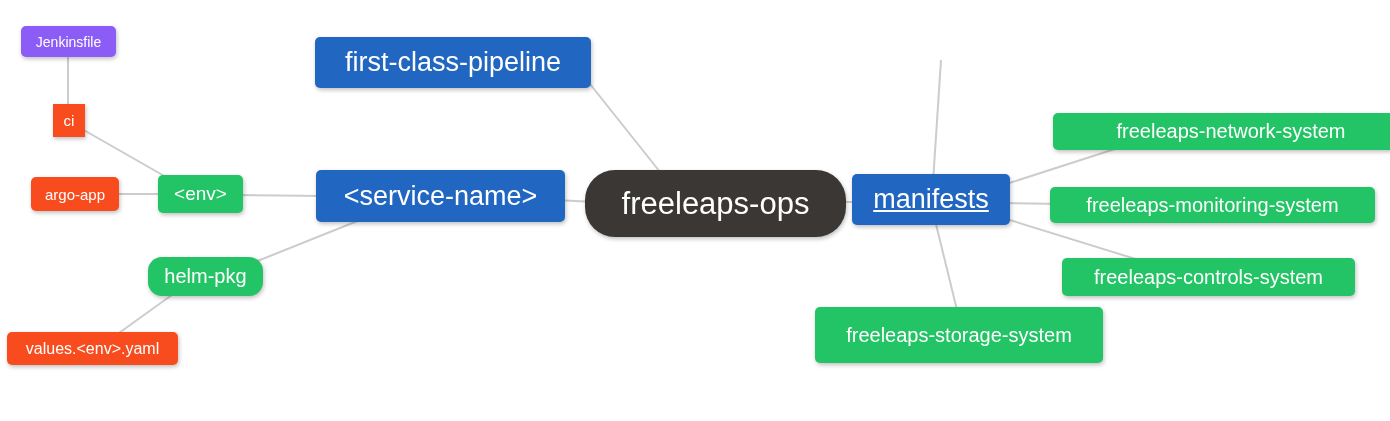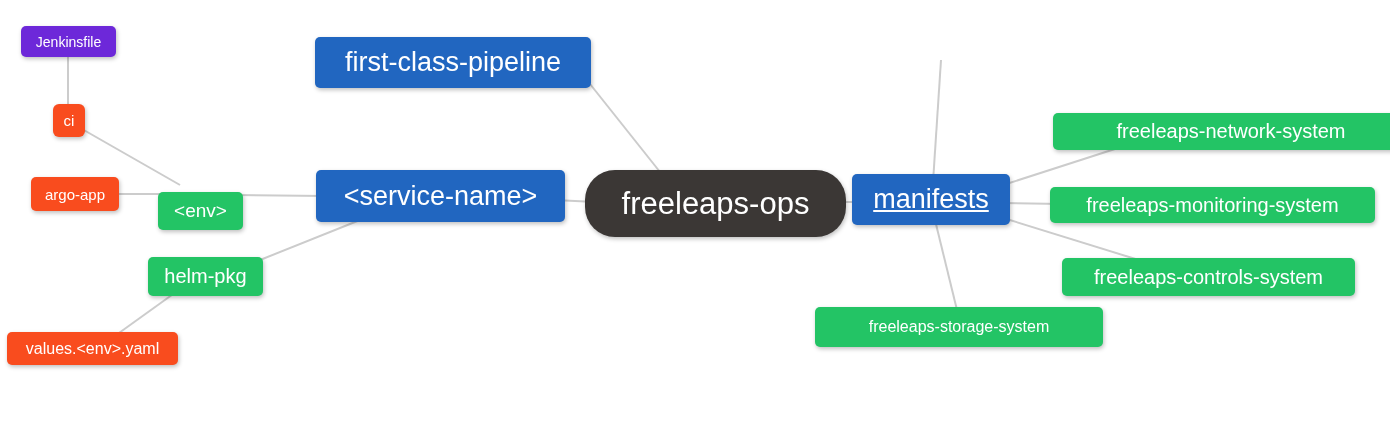--- a/index.html
+++ b/index.html
@@ -33,21 +33,21 @@
     justify-content: center;
     color: #ffffff;
     border-radius: 5px;
     box-shadow: 1px 2px 4px rgba(0,0,0,0.25);
     white-space: nowrap;
     cursor: pointer;
     box-sizing: border-box;
   }
   .blue   { background: #2166c0; }
   .green  { background: #23c465; }
-  .orange { background: #6d28d9; }
+  .orange { background: #8b5cf6; }
   .red    { background: #f94c1e; }
   .dark   { background: #3b3735; border-radius: 30px; }
 </style>
 </head>
 <body>
 
 <div class="canvas">
 
   <svg class="edges" viewBox="0 0 1390 421">
     <line x1="68" y1="45" x2="68" y2="115"></line>
@@ -61,40 +61,40 @@
     <line x1="838" y1="202" x2="862" y2="202"></line>
     <line x1="933" y1="182" x2="941" y2="60"></line>
     <line x1="1000" y1="186" x2="1118" y2="148"></line>
     <line x1="1000" y1="203" x2="1062" y2="204"></line>
     <line x1="1000" y1="217" x2="1142" y2="261"></line>
     <line x1="934" y1="216" x2="957" y2="310"></line>
   </svg>
 
   <div class="node orange" style="left:21px; top:26px; width:95px; height:31px; font-size:14px;">Jenkinsfile</div>
 
-  <div class="node red" style="left:53px; top:104px; width:32px; height:33px; font-size:15px; border-radius:6px;">ci</div>
+  <div class="node red" style="left:53px; top:104px; width:32px; height:33px; font-size:15px; border-radius:0;">ci</div>
 
   <div class="node red" style="left:31px; top:177px; width:88px; height:34px; font-size:15px;">argo-app</div>
 
-  <div class="node green" style="left:158px; top:175px; width:85px; height:38px; font-size:19px;margin-top:17px;">&lt;env&gt;</div>
+  <div class="node green" style="left:158px; top:175px; width:85px; height:38px; font-size:19px;">&lt;env&gt;</div>
 
-  <div class="node green" style="left:148px; top:257px; width:115px; height:39px; font-size:20px;">helm-pkg</div>
+  <div class="node green" style="left:148px; top:257px; width:115px; height:39px; font-size:20px;border-radius:14px;">helm-pkg</div>
 
   <div class="node red" style="left:7px; top:332px; width:171px; height:33px; font-size:16px;">values.&lt;env&gt;.yaml</div>
 
   <div class="node blue" style="left:315px; top:37px; width:276px; height:51px; font-size:27px;">first-class-pipeline</div>
 
   <div class="node blue" style="left:316px; top:170px; width:249px; height:52px; font-size:27px;">&lt;service-name&gt;</div>
 
   <div class="node dark" style="left:585px; top:170px; width:261px; height:67px; font-size:31px;">freeleaps-ops</div>
 
   <div class="node blue" style="left:852px; top:174px; width:158px; height:51px; font-size:27px;text-decoration:underline;">manifests</div>
 
 
   <div class="node green" style="left:1053px; top:113px; width:356px; height:37px; font-size:20px;">freeleaps-network-system</div>
 
   <div class="node green" style="left:1050px; top:187px; width:325px; height:36px; font-size:20px;">freeleaps-monitoring-system</div>
 
   <div class="node green" style="left:1062px; top:258px; width:293px; height:38px; font-size:20px;">freeleaps-controls-system</div>
 
-  <div class="node green" style="left:815px; top:307px; width:288px; height:40px; font-size:16px;">freeleaps-storage-system</div>
+  <div class="node green" style="left:815px; top:307px; width:288px; height:56px; font-size:20px;">freeleaps-storage-system</div>
 
 </div>
 
 </body></html>

